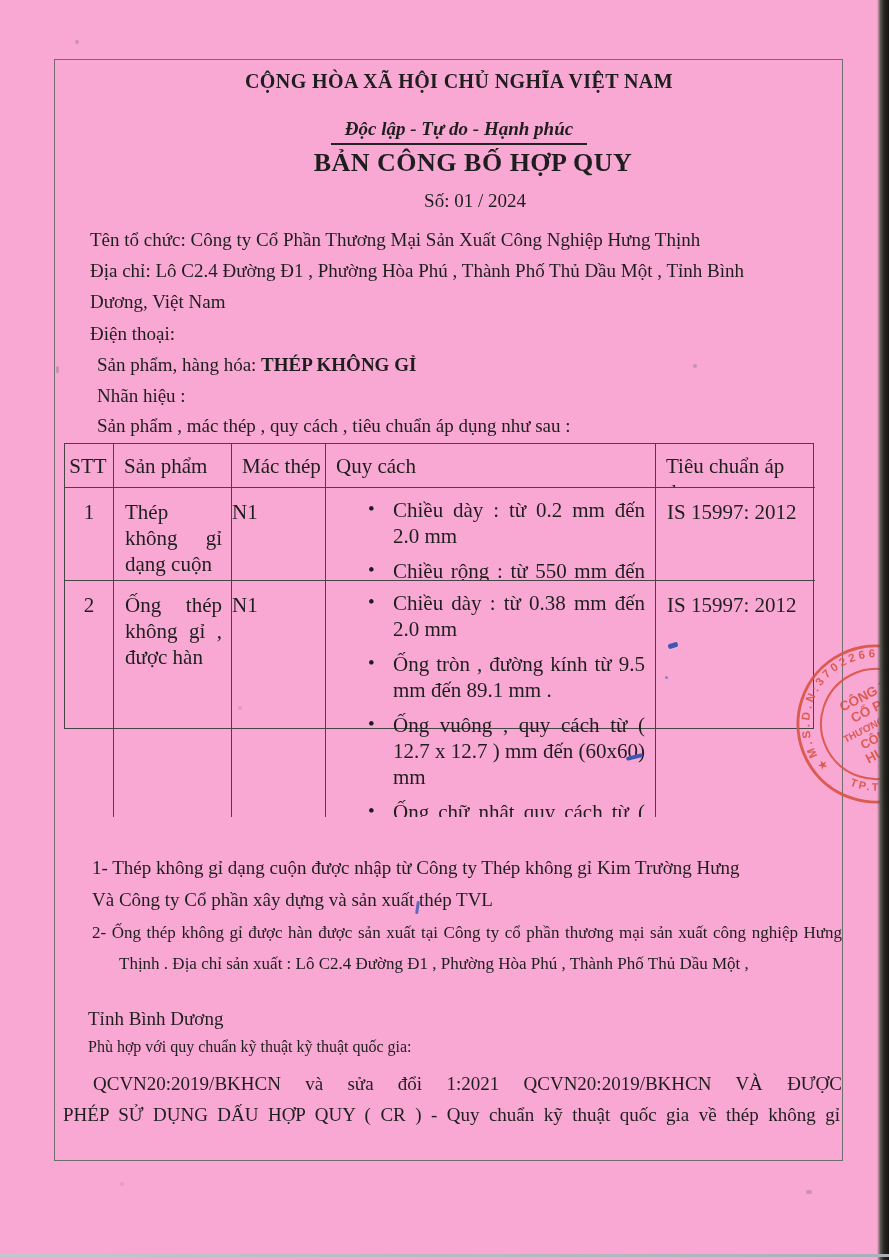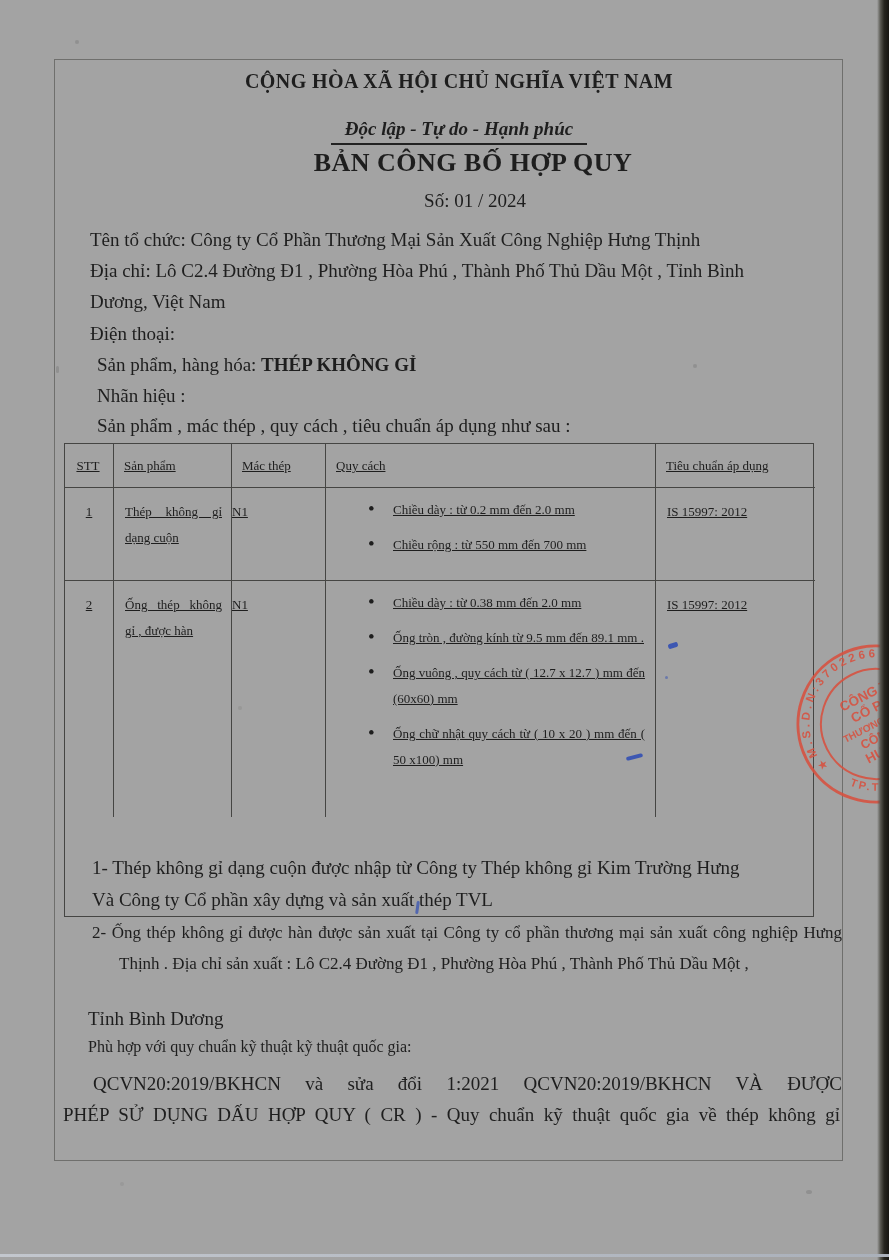--- a/index.html
+++ b/index.html
@@ -1,18 +1,18 @@
 <!DOCTYPE html>
 <html><head>
 <meta charset="utf-8">
 <style>
   html,body{margin:0;padding:0;background:#e8e8e6;}
   .page{
     position:relative;width:889px;height:1260px;overflow:hidden;
-    background:#a3a3a3;
+    background:#f9a8d4;
     font-family:"Liberation Serif","DejaVu Serif",serif;
     color:#1e1e1e;
   }
   
   .frame{
     position:absolute;left:54px;top:59px;width:787px;height:1100px;
     border:1.6px solid #6f6f6d;
   }
   
   .hdr{position:absolute;left:54px;top:70px;width:810px;text-align:center;}
@@ -28,28 +28,27 @@
   .p-org{position:absolute;left:90px;top:224px;width:720px;}
   .p-addr{position:absolute;left:90px;top:255px;width:690px;}
   .p-phone{position:absolute;left:90px;top:318px;width:600px;}
   .p-prod{position:absolute;left:97px;top:349px;width:700px;}
   .p-brand{position:absolute;left:97px;top:380px;width:600px;}
   .p-intro{position:absolute;left:97px;top:410px;width:720px;}
   .bold{font-weight:bold;}
 
   
   .tbl{
-    position:absolute;left:64px;top:443px;width:750px;height:474px;
+    position:absolute;left:64px;top:443px;width:750px;height:286px;
     display:grid;
     grid-template-columns:49px 118px 94px 330px 159px;
     grid-template-rows:44px 93px 236px;
     border:1.8px solid #454543;
-    font-size:13px;line-height:26px;
+    font-size:21px;line-height:26px;
     box-sizing:border-box;
-    text-decoration:underline;
   }
   .tbl>div{box-sizing:border-box;overflow:hidden;}
   .bR{border-right:1.6px solid #454543;}
   .bB{border-bottom:1.6px solid #454543;}
   .th{padding:9px 4px 0 10px;}
   .th.ctr{text-align:center;padding-left:2px;}
   .td-num{text-align:center;padding-top:11px;}
   .td-prod{padding:11px 9px 0 11px;text-align:justify;}
   .td-grade{text-align:left;padding-top:11px;}
   .td-spec{padding:9px 10px 0 0;}

